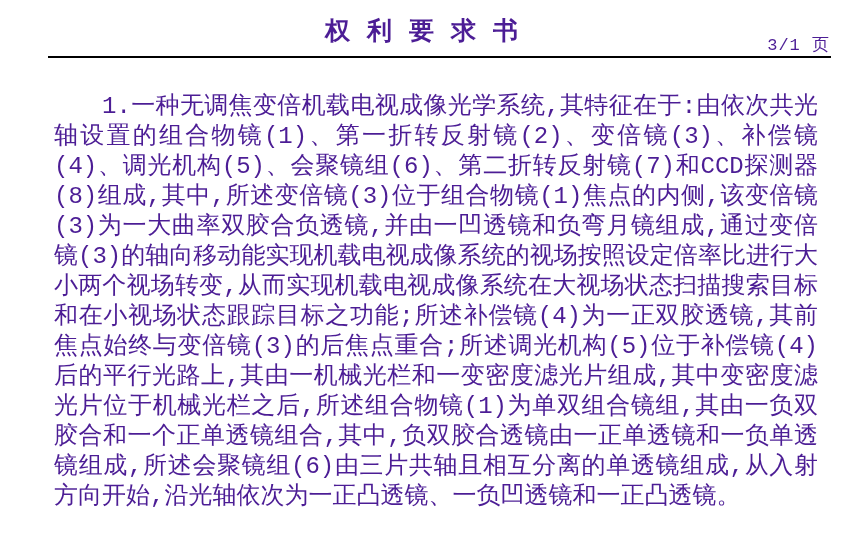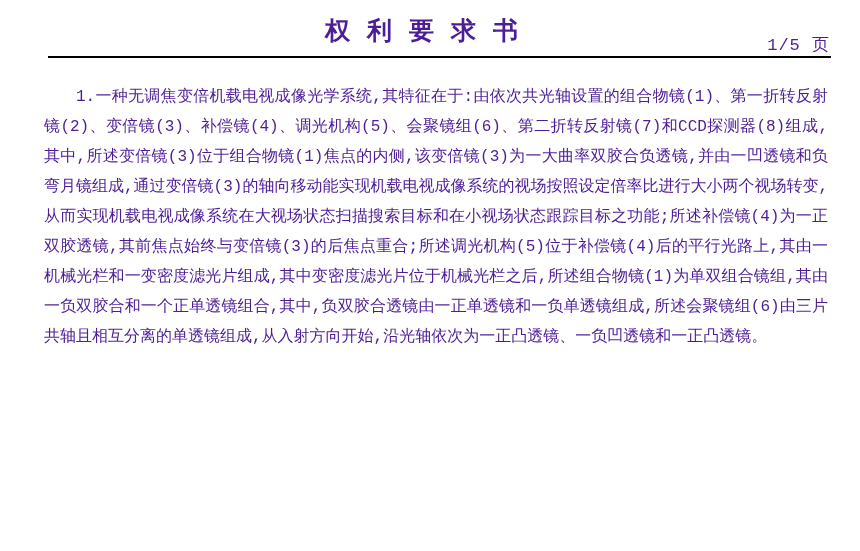--- a/index.html
+++ b/index.html
@@ -43,32 +43,32 @@
     height: 2px;
     background: #000000;
   }
   .claims {
     position: absolute;
     top: 80px;
     left: 42px;
     right: 30px;
   }
   .claims p {
-    margin: 2px;
+    margin: 12px;
     padding: 0;
-    font-size: 16px;
+    font-size: 24px;
     line-height: 30px;
     text-align: justify;
     text-indent: 2em;
     word-break: break-all;
   }
 </style>
 </head>
 <body>
 
 <div class="page">
   <div class="header-title">权利要求书</div>
-  <div class="page-indicator">1/5 页</div>
+  <div class="page-indicator">3/1 页</div>
   <div class="header-rule"></div>
   <div class="claims">
     <p>1.一种无调焦变倍机载电视成像光学系统,其特征在于:由依次共光轴设置的组合物镜(1)、第一折转反射镜(2)、变倍镜(3)、补偿镜(4)、调光机构(5)、会聚镜组(6)、第二折转反射镜(7)和CCD探测器(8)组成,其中,所述变倍镜(3)位于组合物镜(1)焦点的内侧,该变倍镜(3)为一大曲率双胶合负透镜,并由一凹透镜和负弯月镜组成,通过变倍镜(3)的轴向移动能实现机载电视成像系统的视场按照设定倍率比进行大小两个视场转变,从而实现机载电视成像系统在大视场状态扫描搜索目标和在小视场状态跟踪目标之功能;所述补偿镜(4)为一正双胶透镜,其前焦点始终与变倍镜(3)的后焦点重合;所述调光机构(5)位于补偿镜(4)后的平行光路上,其由一机械光栏和一变密度滤光片组成,其中变密度滤光片位于机械光栏之后,所述组合物镜(1)为单双组合镜组,其由一负双胶合和一个正单透镜组合,其中,负双胶合透镜由一正单透镜和一负单透镜组成,所述会聚镜组(6)由三片共轴且相互分离的单透镜组成,从入射方向开始,沿光轴依次为一正凸透镜、一负凹透镜和一正凸透镜。</p>
   </div>
 </div>
 
 </body></html>

